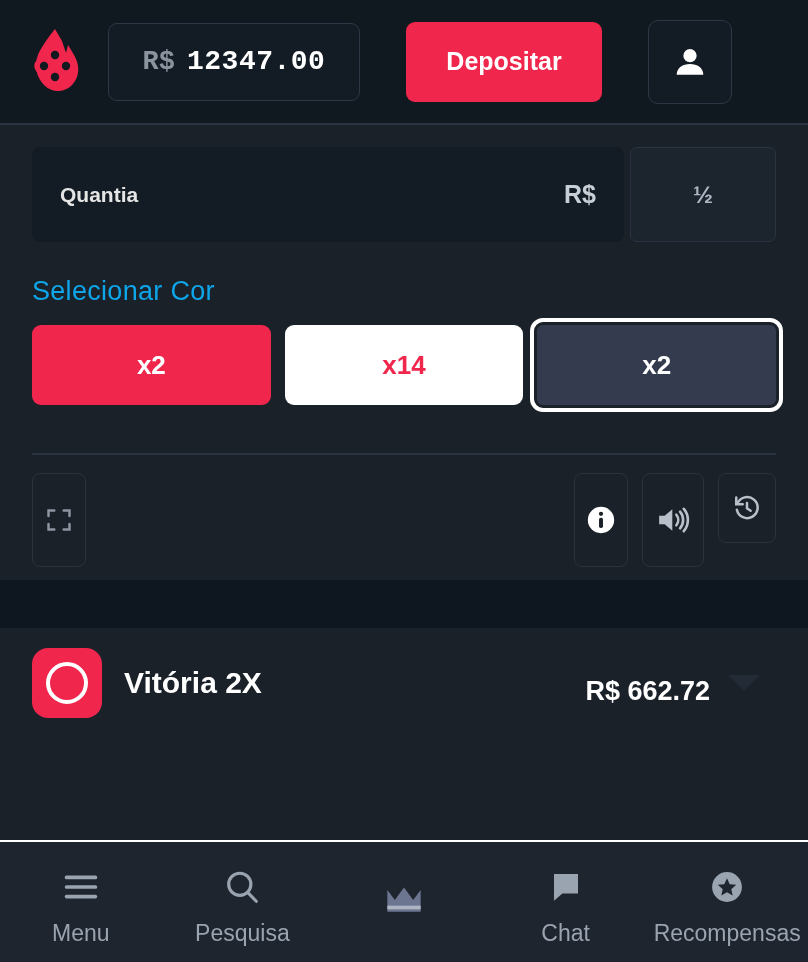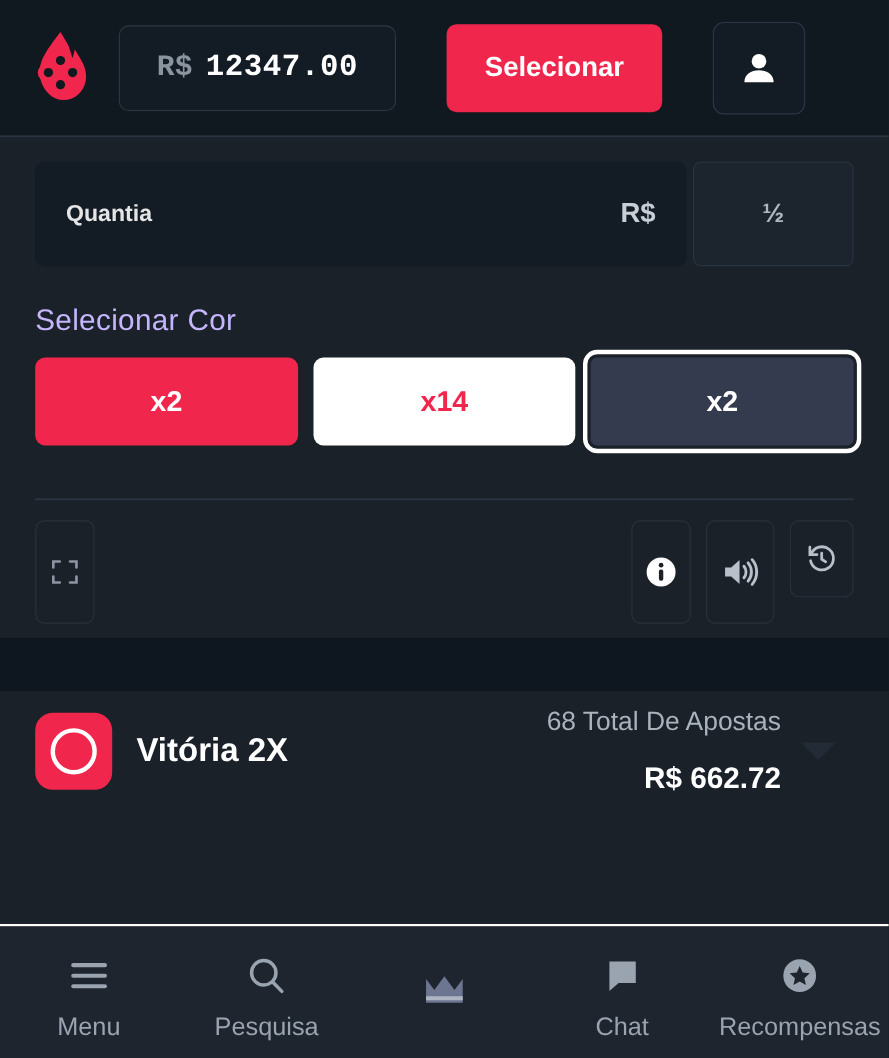--- a/index.html
+++ b/index.html
@@ -119,21 +119,21 @@
     border:1px solid #2a3440;
     border-radius:7px;
     color:#aeb6c2;
     font-size:24px;
     font-weight:700;
     cursor:pointer;
     display:flex; align-items:center; justify-content:center;
   }
 
   .section-title{
-    color:#c4b5fd;
+    color:#0ea5e9;
     font-size:27px;
     font-weight:400;
     margin:34px 0 18px 0;
     letter-spacing:0.3px;
   }
 
   .color-row{
     display:flex;
     gap:14px;
     height:80px;
@@ -300,21 +300,21 @@
           <circle cx="31" cy="50" r="4.2"></circle>
         </g>
       </svg>
     </div>
 
     <div class="balance-box">
       <span class="bal-cur">R$</span>
       <span class="bal-val">12347.00</span>
     </div>
 
-    <button class="deposit-btn">Selecionar</button>
+    <button class="deposit-btn">Depositar</button>
 
     <div class="avatar-btn">
       <svg width="38" height="38" viewBox="0 0 24 24">
         <circle cx="12" cy="8" r="4.2" fill="#ffffff"></circle>
         <path d="M3.6 20 C3.6 15.6 7.4 13.2 12 13.2 C16.6 13.2 20.4 15.6 20.4 20 Z" fill="#ffffff"></path>
       </svg>
     </div>
   </div>
 
   <div class="betpanel">
@@ -380,21 +380,20 @@
 
   <div class="darkband"></div>
 
   <div class="resultrow">
     <div class="vic-badge">
       <div class="vic-circle"></div>
     </div>
     <div class="vic-label">Vitória 2X</div>
 
     <div class="bets-info">
-      <div class="bets-count">68 Total De Apostas</div>
       <div class="bets-total">R$ 662.72</div>
     </div>
 
     <div class="chevron-down"></div>
   </div>
 
   <div class="bottomnav">
 
     <div class="nav-item">
       <div class="nav-icon">

